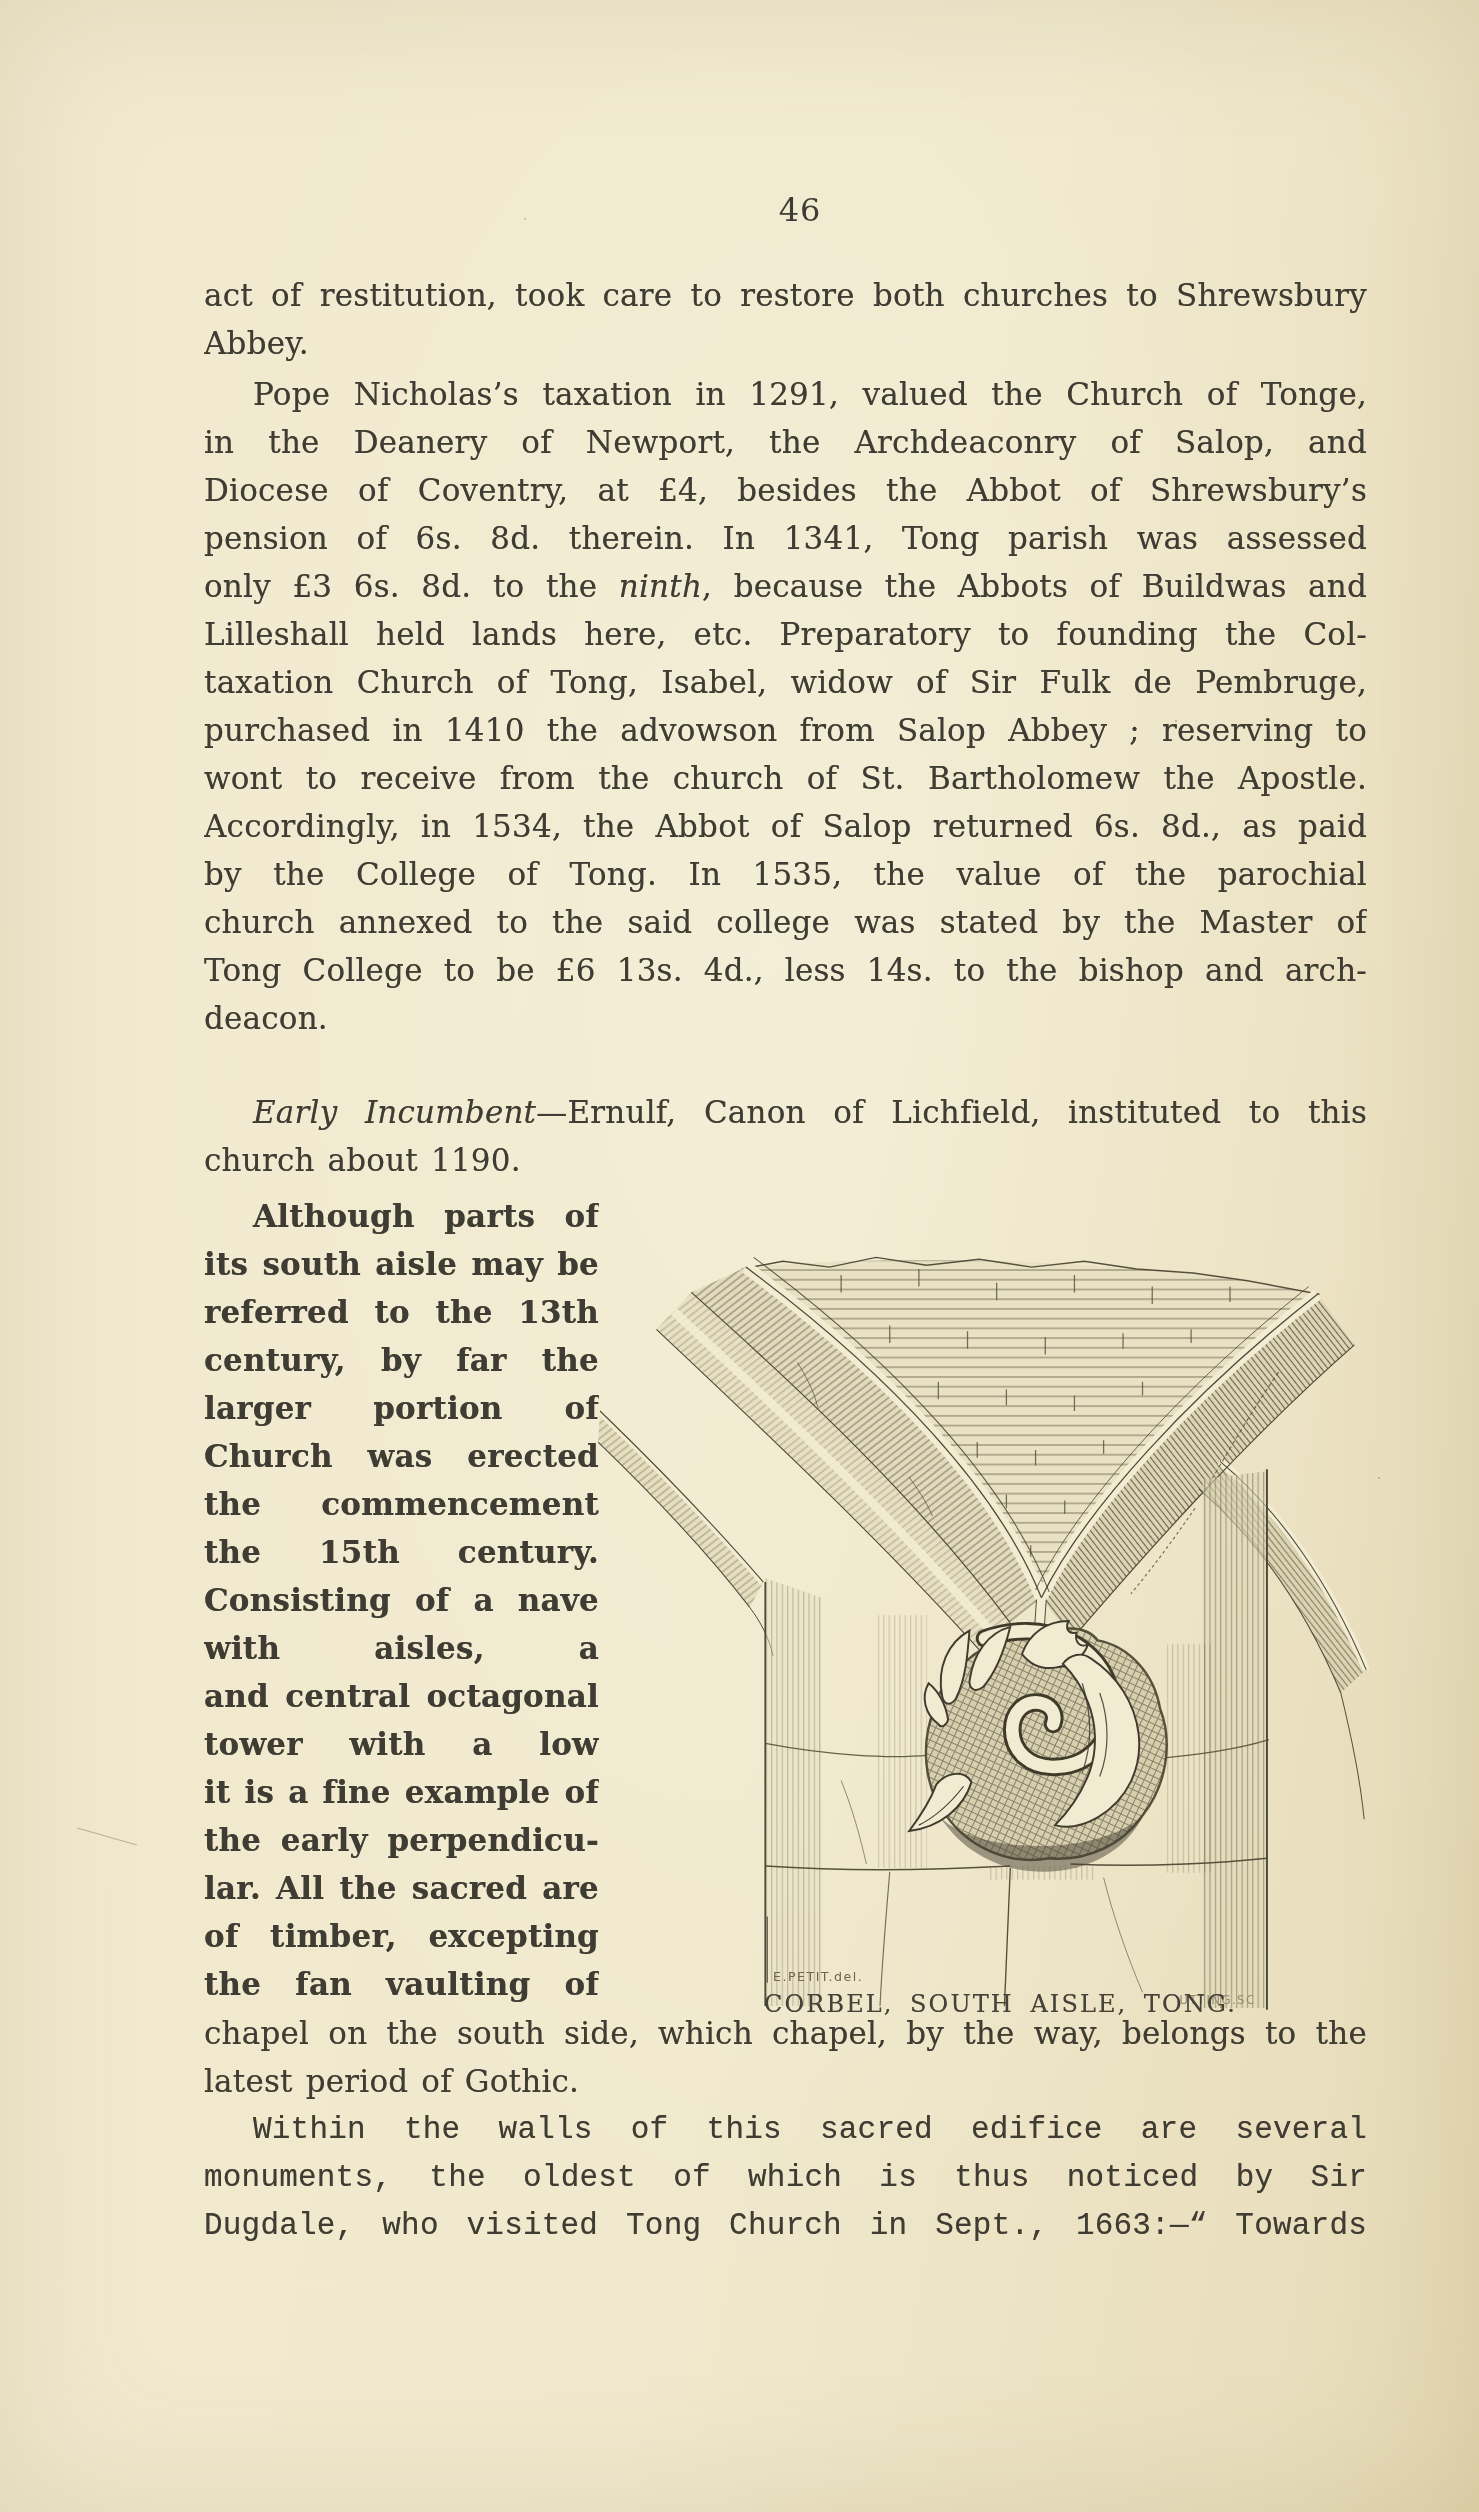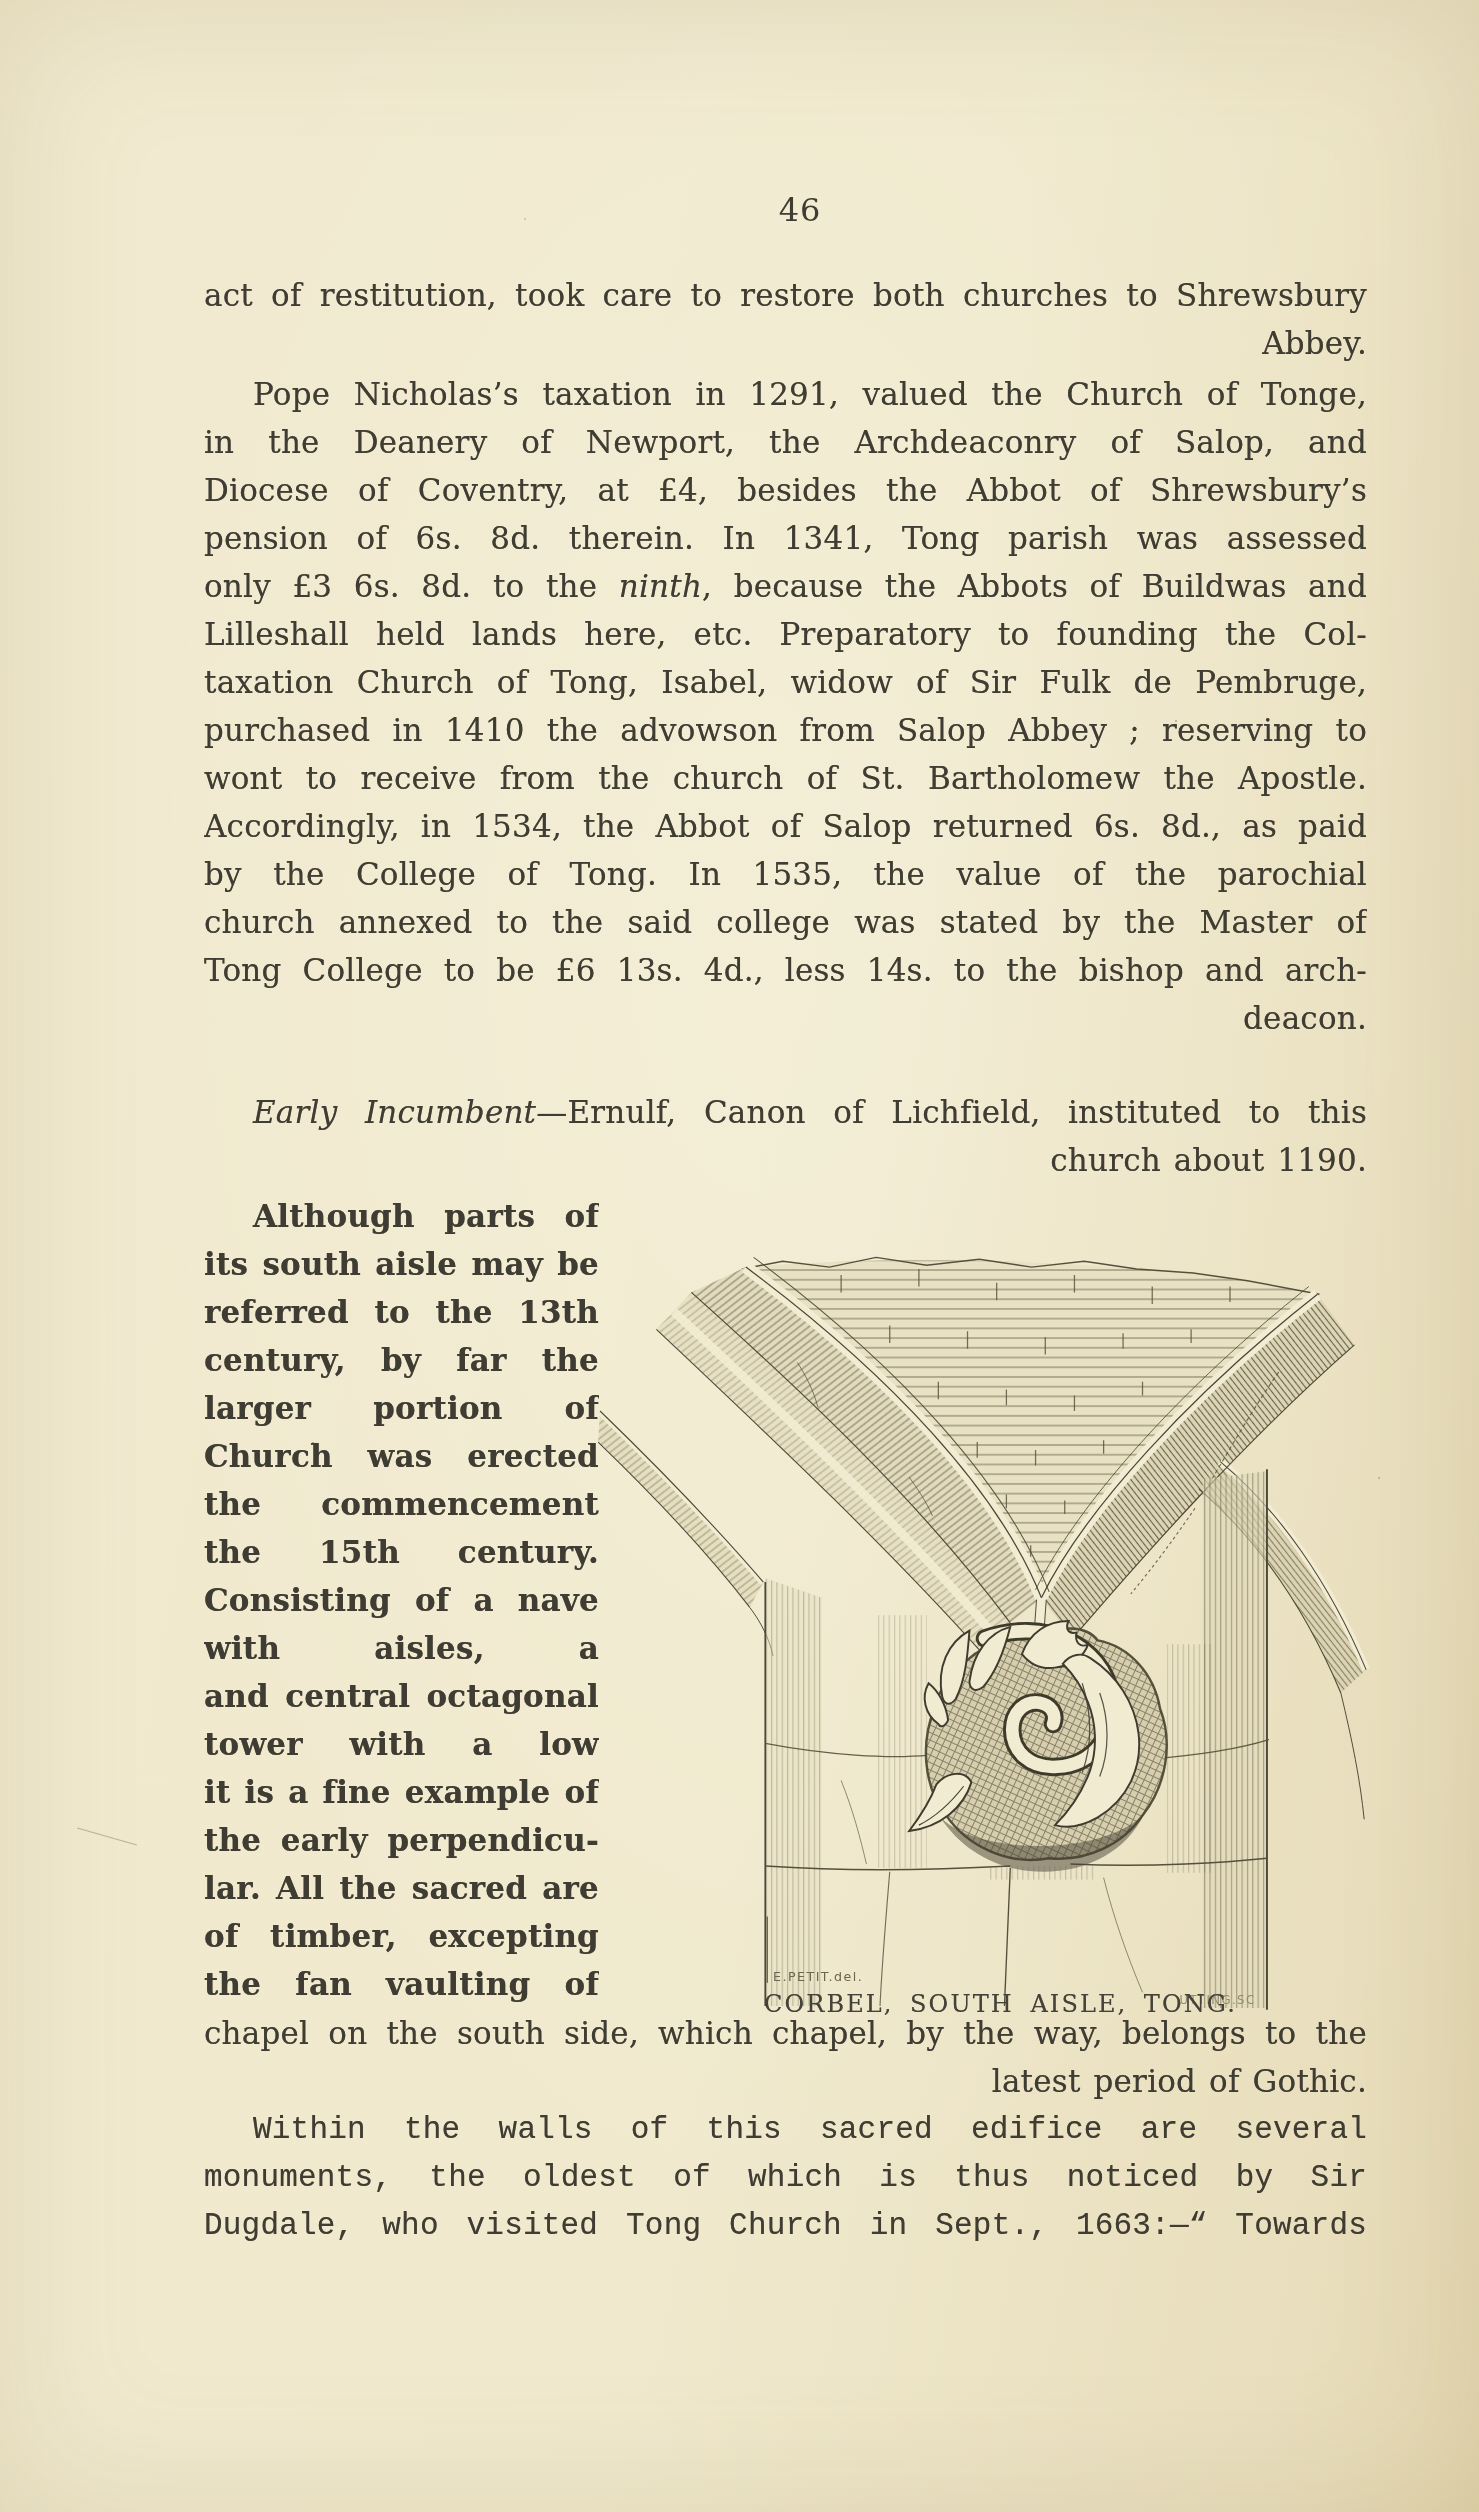--- a/index.html
+++ b/index.html
@@ -29,21 +29,21 @@
     text-shadow:0 0 0.6px rgba(62,57,42,.55); }
   #para1 { top:271px; }
   #para2 { top:370px; }
   #para3 { top:1088px; }
   #narrow { top:1192px; width:395px;font-weight:bold; }
   #post  { top:2009px; }
   #para6 { top:2106px;font-family:Liberation Mono, monospace; }
   .line { height:48px; line-height:48px; overflow:hidden; }
   .jl { text-align:justify; }
   .jl::after { content:""; display:inline-block; width:100%; height:0; vertical-align:top; }
-  .noj { text-align:right; }
+  .noj { text-align:left; }
   .ind { text-indent:49px; }
   i { font-style:italic; }
   .figure { position:absolute; left:598px; top:1236px; width:775px; height:804px;text-decoration:underline; }
   .figcaption { position:absolute; left:613px; top:1990px; width:775px; height:29px;
     text-align:center; font-size:24px; line-height:29px; letter-spacing:2.1px;
     word-spacing:6.8px; color:#45423a; text-shadow:0 0 0.5px rgba(62,57,42,.5); }
 </style>
 </head>
 <body>
 

